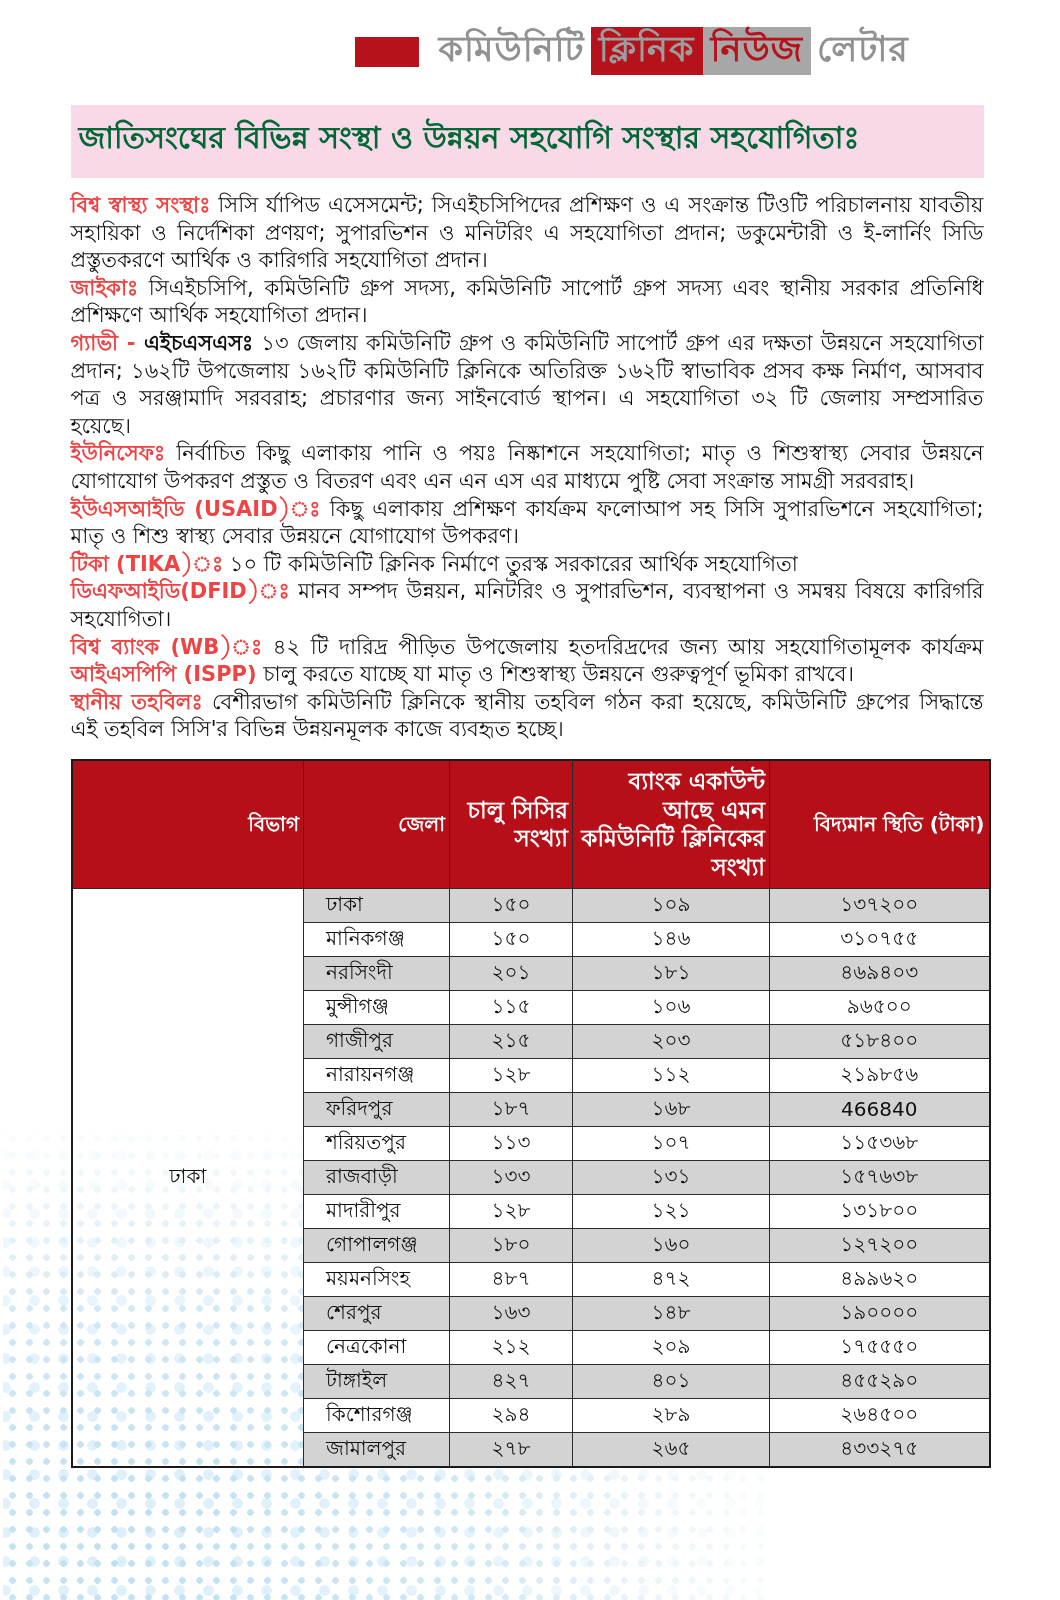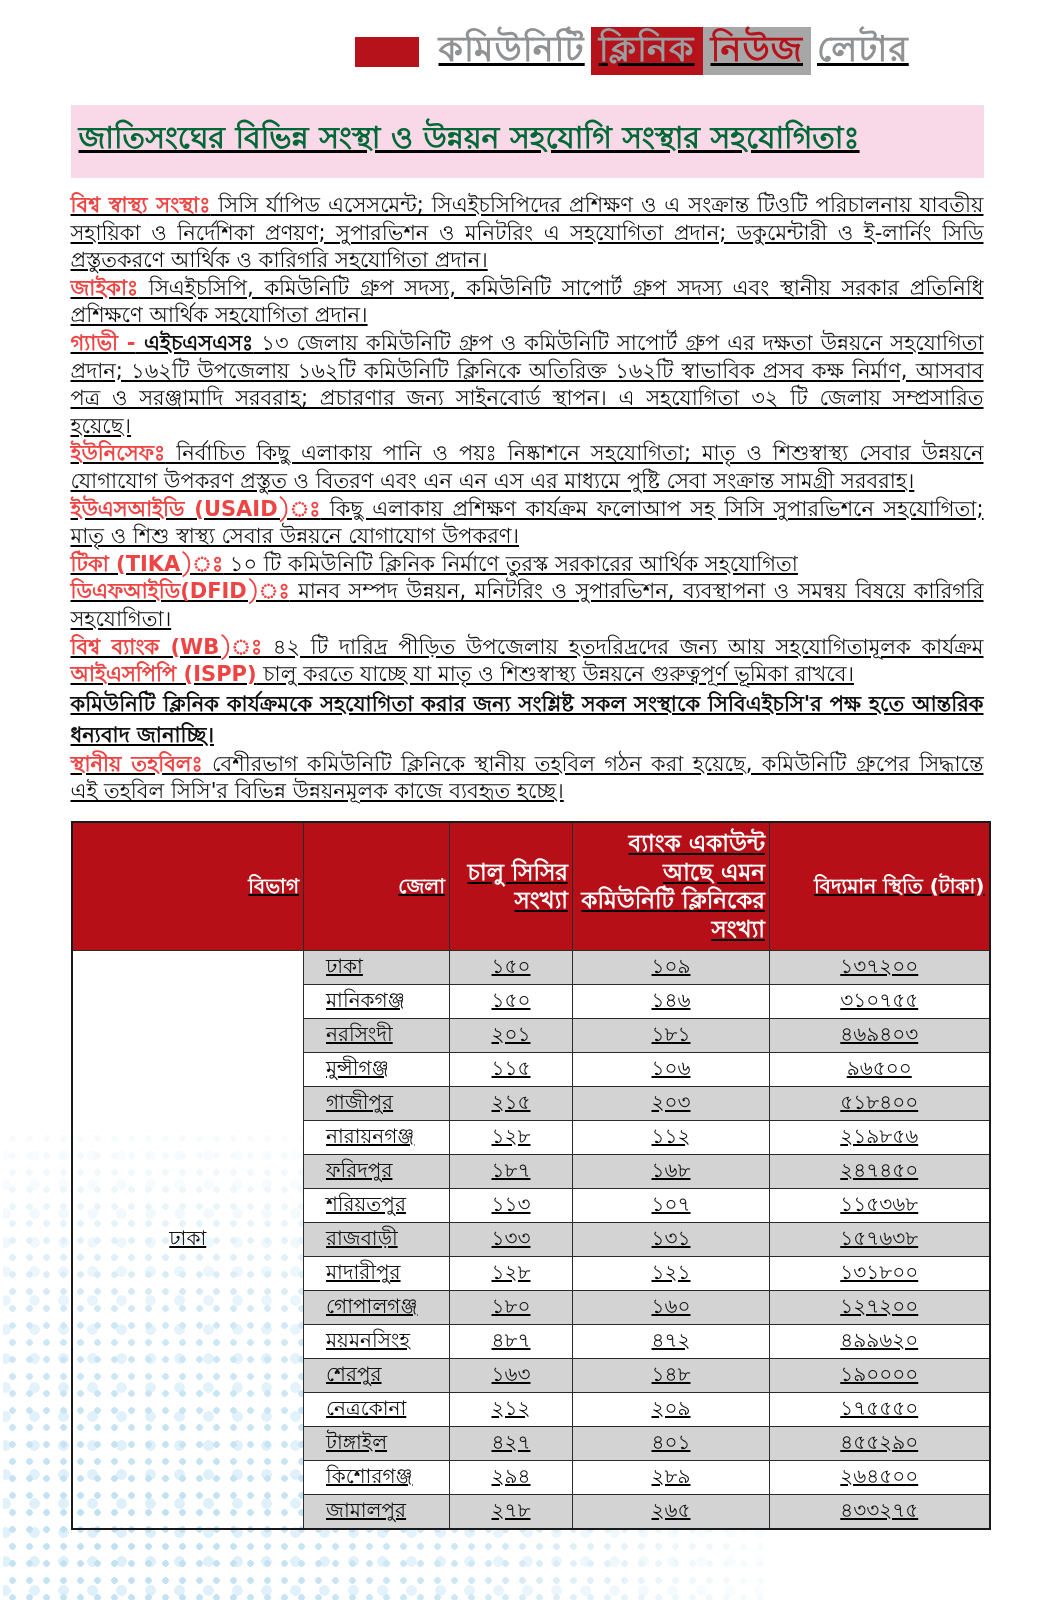--- a/index.html
+++ b/index.html
@@ -1,20 +1,20 @@
 <!DOCTYPE html>
 <html><head>
 <meta charset="utf-8">
 <style>
   * { margin:0; padding:0; box-sizing:border-box; }
   html,body { background:#ffffff; }
   body { font-family:"DejaVu Sans","Liberation Sans",sans-serif; }
   .page {
     position:relative; width:1055px; height:1600px; margin:0 auto;
-    background:#ffffff; overflow:hidden;text-decoration:underline;
+    background:#ffffff; overflow:hidden;
   }
   
   .halftone {
     position:absolute; left:-50px; top:1130px; width:820px; height:520px;
     background-image:
       radial-gradient(circle,#bfe0f2 3px, transparent 3.6px),
       radial-gradient(circle,#dcEFfa 5px, transparent 5.6px);
     background-size:17px 17px, 29px 29px;
     background-position:0 0, 9px 11px;
     -webkit-mask-image: radial-gradient(ellipse at 22% 78%, #000 0%, rgba(0,0,0,.75) 38%, rgba(0,0,0,.25) 62%, transparent 78%);
@@ -86,21 +86,20 @@
 
   <div class="content">
     <p><span class="lead">বিশ্ব স্বাস্থ্য সংস্থাঃ</span><span> সিসি র্যাপিড এসেসমেন্ট; সিএইচসিপিদের প্রশিক্ষণ ও এ সংক্রান্ত টিওটি পরিচালনায় যাবতীয় সহায়িকা ও নির্দেশিকা প্রণয়ণ; সুপারভিশন ও মনিটরিং এ সহযোগিতা প্রদান; ডকুমেন্টারী ও ই-লার্নিং সিডি প্রস্তুতকরণে আর্থিক ও কারিগরি সহযোগিতা প্রদান।</span></p>
     <p><span class="lead">জাইকাঃ</span><span> সিএইচসিপি, কমিউনিটি গ্রুপ সদস্য, কমিউনিটি সাপোর্ট গ্রুপ সদস্য এবং স্থানীয় সরকার প্রতিনিধি প্রশিক্ষণে আর্থিক সহযোগিতা প্রদান।</span></p>
     <p><span class="lead">গ্যাভী -</span><span class="lead2"> এইচএসএসঃ</span><span> ১৩ জেলায় কমিউনিটি গ্রুপ ও কমিউনিটি সাপোর্ট গ্রুপ এর দক্ষতা উন্নয়নে সহযোগিতা প্রদান; ১৬২টি উপজেলায় ১৬২টি কমিউনিটি ক্লিনিকে অতিরিক্ত ১৬২টি স্বাভাবিক প্রসব কক্ষ নির্মাণ, আসবাব পত্র ও সরঞ্জামাদি সরবরাহ; প্রচারণার জন্য সাইনবোর্ড স্থাপন। এ সহযোগিতা ৩২ টি জেলায় সম্প্রসারিত হয়েছে।</span></p>
     <p><span class="lead">ইউনিসেফঃ</span><span> নির্বাচিত কিছু এলাকায় পানি ও পয়ঃ নিষ্কাশনে সহযোগিতা; মাতৃ ও শিশুস্বাস্থ্য সেবার উন্নয়নে যোগাযোগ উপকরণ প্রস্তুত ও  বিতরণ এবং এন এন এস এর মাধ্যমে পুষ্টি সেবা সংক্রান্ত সামগ্রী সরবরাহ।</span></p>
     <p><span class="lead">ইউএসআইডি (USAID)ঃ</span><span>  কিছু এলাকায় প্রশিক্ষণ কার্যক্রম ফলোআপ সহ সিসি সুপারভিশনে সহযোগিতা; মাতৃ ও শিশু স্বাস্থ্য সেবার উন্নয়নে যোগাযোগ উপকরণ।</span></p>
     <p><span class="lead">টিকা (TIKA)ঃ</span><span> ১০ টি কমিউনিটি ক্লিনিক নির্মাণে তুরস্ক সরকারের আর্থিক সহযোগিতা</span></p>
     <p><span class="lead">ডিএফআইডি(DFID)ঃ</span><span> মানব সম্পদ উন্নয়ন, মনিটরিং ও সুপারভিশন, ব্যবস্থাপনা ও সমন্বয় বিষয়ে কারিগরি সহযোগিতা।</span></p>
     <p><span class="lead">বিশ্ব ব্যাংক (WB)ঃ</span><span> ৪২ টি দারিদ্র পীড়িত উপজেলায় হতদরিদ্রদের জন্য আয় সহযোগিতামূলক কার্যক্রম </span><span class="lead">আইএসপিপি (ISPP)</span><span> চালু করতে যাচ্ছে যা মাতৃ ও শিশুস্বাস্থ্য উন্নয়নে গুরুত্বপূর্ণ ভূমিকা রাখবে।</span></p>
-    <p class="closing">কমিউনিটি ক্লিনিক কার্যক্রমকে সহযোগিতা করার জন্য সংশ্লিষ্ট সকল সংস্থাকে সিবিএইচসি'র পক্ষ হতে আন্তরিক ধন্যবাদ জানাচ্ছি।</p>
     <p class="localfund"><span class="lead">স্থানীয় তহবিলঃ</span><span> বেশীরভাগ কমিউনিটি ক্লিনিকে স্থানীয় তহবিল গঠন করা হয়েছে, কমিউনিটি গ্রুপের সিদ্ধান্তে এই তহবিল সিসি'র বিভিন্ন উন্নয়নমূলক কাজে ব্যবহৃত হচ্ছে।</span></p>
   </div>
 
   <table class="cc">
     <colgroup>
       <col style="width:232px">
         <col style="width:146px">
         <col style="width:123px">
         <col style="width:197px">
         <col style="width:220px">
@@ -149,21 +148,21 @@
       <tr>
         <td class="data district">নারায়নগঞ্জ</td>
         <td class="data num">১২৮</td>
         <td class="data num">১১২</td>
         <td class="data num">২১৯৮৫৬</td>
       </tr>
       <tr>
         <td class="data district">ফরিদপুর</td>
         <td class="data num">১৮৭</td>
         <td class="data num">১৬৮</td>
-        <td class="data num">২৪৭৪৫০</td>
+        <td class="data num">466840</td>
       </tr>
       <tr>
         <td class="data district">শরিয়তপুর</td>
         <td class="data num">১১৩</td>
         <td class="data num">১০৭</td>
         <td class="data num">১১৫৩৬৮</td>
       </tr>
       <tr>
         <td class="data district">রাজবাড়ী</td>
         <td class="data num">১৩৩</td>

